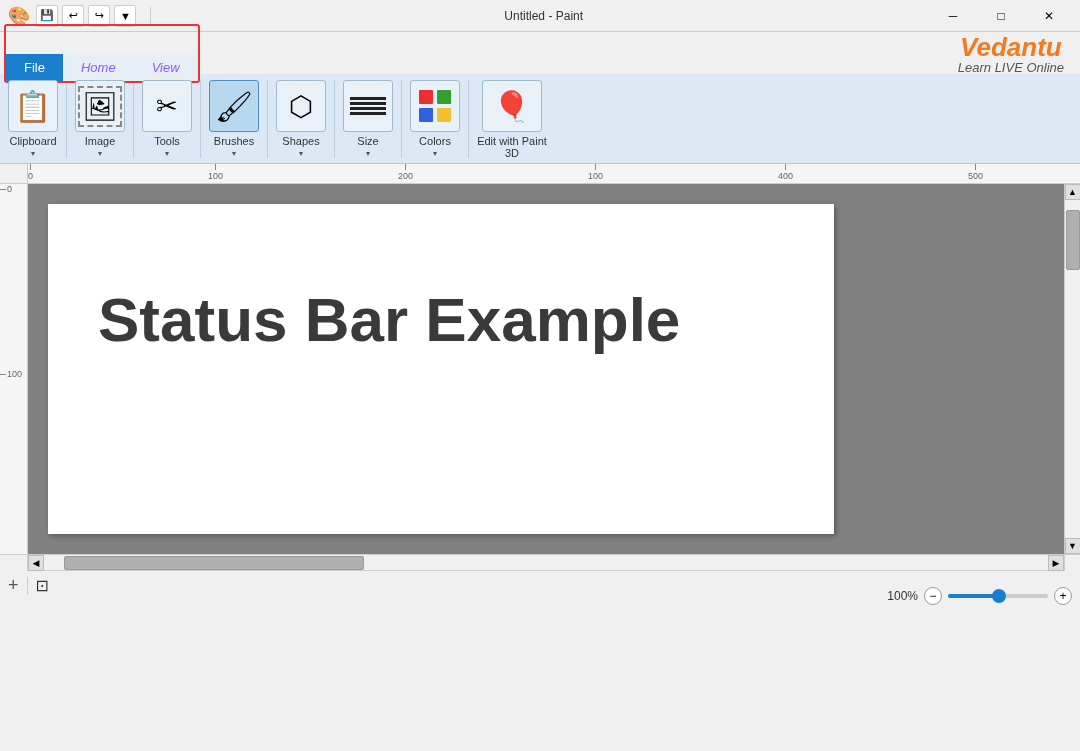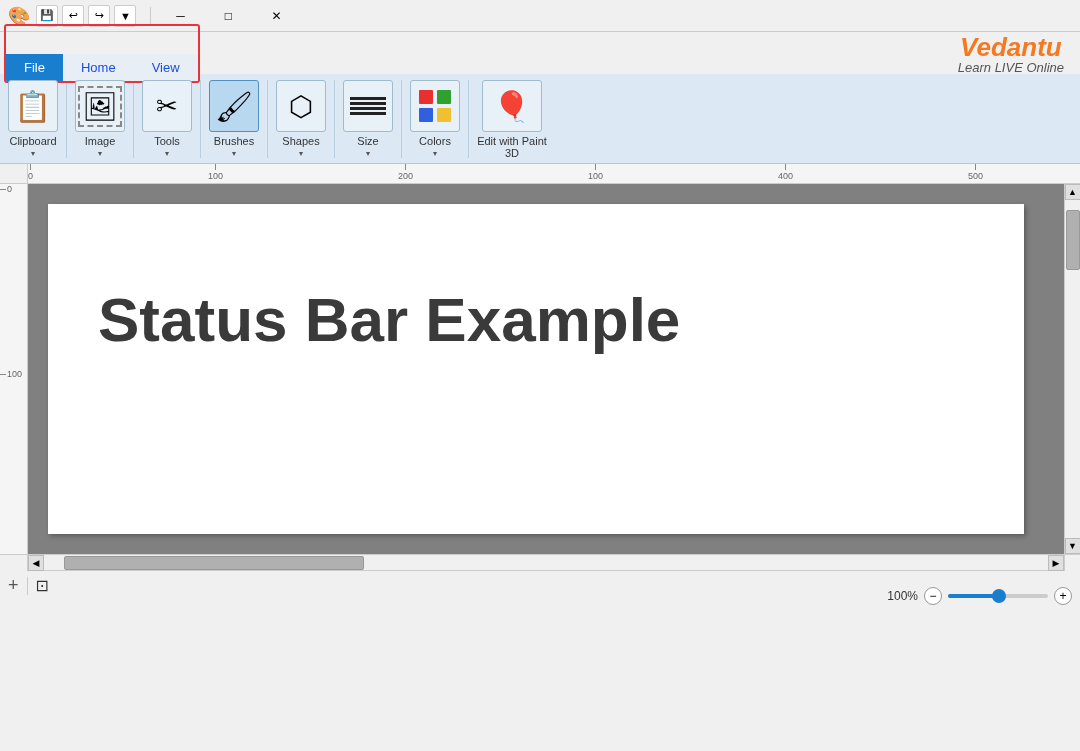--- a/index.html
+++ b/index.html
@@ -53,21 +53,22 @@
       border: none;
       background: transparent;
       margin-top: 28px;
     }
     .menu-tab.active {
       background: #1a7ecf;
       color: white;
     }
     .menu-tab:not(.active) {
       background: #e8eef5;
-      color: #1d4ed8;
+      color: #8b5cf6;
+      font-style: italic;
     }
     .vedantu-logo {
       position: absolute;
       right: 16px;
       top: 2px;
       display: flex;
       flex-direction: column;
       align-items: center;
       font-style: italic;
     }
@@ -150,21 +151,21 @@
     #canvas-scroll-area {
       flex: 1;
       background: #808080;
       position: relative;
       overflow: hidden;
     }
     #canvas-surface {
       position: absolute;
       top: 20px;
       left: 20px;
-      width: 976px;
+      width: 786px;
       height: 330px;
       background: white;
       box-shadow: 2px 2px 5px rgba(0,0,0,0.3);
     }
     .canvas-text {
       font-size: 62px;
       font-weight: 900;
       color: #3a3a3a;
       padding: 80px 50px;
     }
@@ -255,20 +256,21 @@
 
 <div id="title-bar">
   <span style="font-size:18px; margin-right:6px;">🎨</span>
   <div class="title-bar-quickaccess">
     <button class="title-bar-btn" title="Save">💾</button>
     <button class="title-bar-btn" title="Undo">↩</button>
     <button class="title-bar-btn" title="Redo">↪</button>
     <button class="title-bar-btn">▼</button>
   </div>
   <div class="title-bar-divider"></div>
+  <span class="title-bar-title">Untitled - Paint</span>
   <div class="window-controls">
     <button class="win-btn">─</button>
     <button class="win-btn">□</button>
     <button class="win-btn close">✕</button>
   </div>
 </div>
 
 <div id="menu-bar">
   <div class="menu-tabs-container">
     <button class="menu-tab active">File</button>

